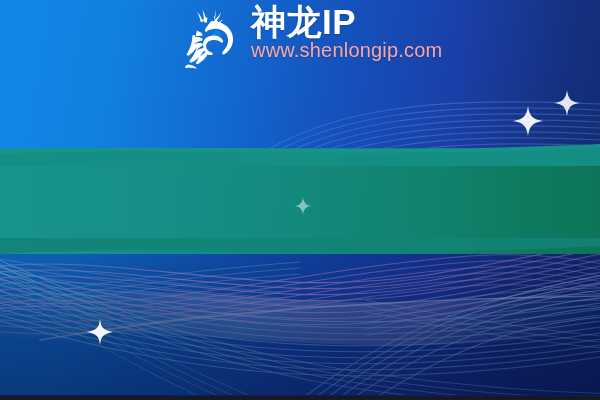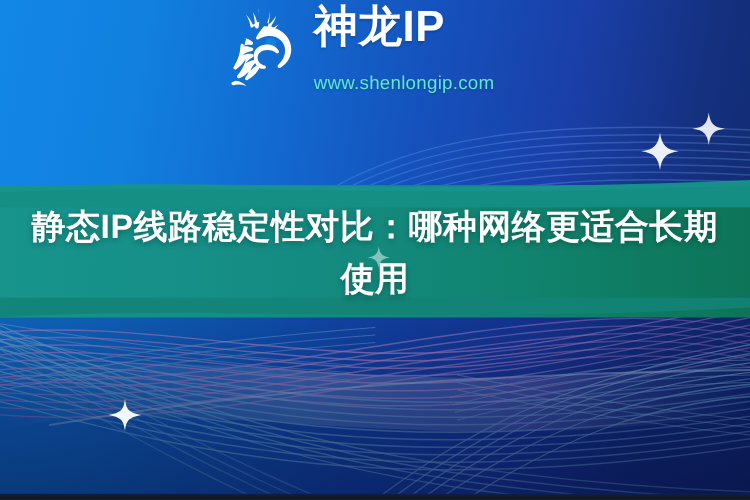--- a/index.html
+++ b/index.html
@@ -103,27 +103,27 @@
   .brand-name {
     color: #ffffff;
     font-size: 35px;
     font-weight: 700;
     line-height: 30px;
     letter-spacing: 0.5px;
     white-space: nowrap;
     text-shadow: 0 1px 2px rgba(0,0,0,0.18);
   }
   .brand-url {
-    color: #5eead4;
-    font-size: 15px;
+    color: #fca5a5;
+    font-size: 20px;
     font-weight: 400;
     line-height: 24px;
     letter-spacing: 0.2px;
     white-space: nowrap;
-    margin-top: 18px;
+    margin-top: 1px;
     text-shadow: 0 1px 2px rgba(0,0,0,0.20);
   }
 
   
   .headline {
     position: absolute;
     left: 0;
     top: 160px;
     width: 600px;
     text-align: center;
@@ -316,16 +316,15 @@
 
         <path d="M5.5 60.5 c3.4 0.4 6.3 1.8 8.7 4.2 c-3.9 -1.1 -7.4 -1.3 -10.5 -0.6 c-1.4 0.3 -2.1 -1.5 -1.0 -2.3 c0.9 -0.6 1.8 -1.1 2.8 -1.3 z"></path>
       </g>
     </svg>
     <div class="brand-text">
       <div class="brand-name">神龙IP</div>
       <div class="brand-url">www.shenlongip.com</div>
     </div>
   </div>
 
-  <div class="headline">静态IP线路稳定性对比：哪种网络更适合长期使用</div>
 
   <div class="bottom-edge"></div>
 </div>
 
 </body></html>

